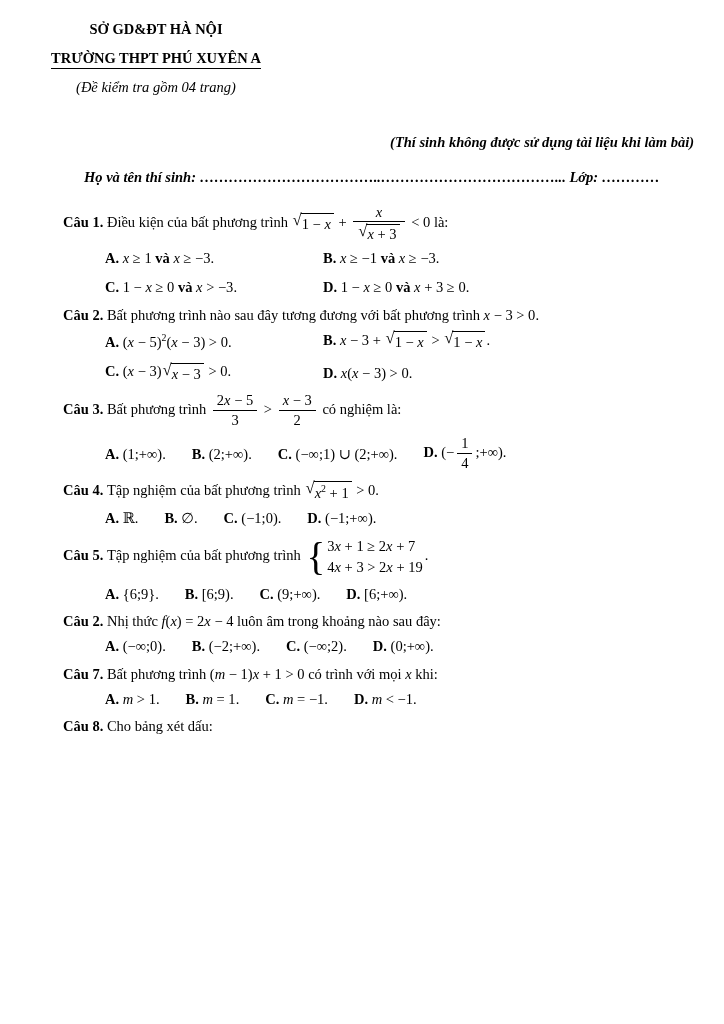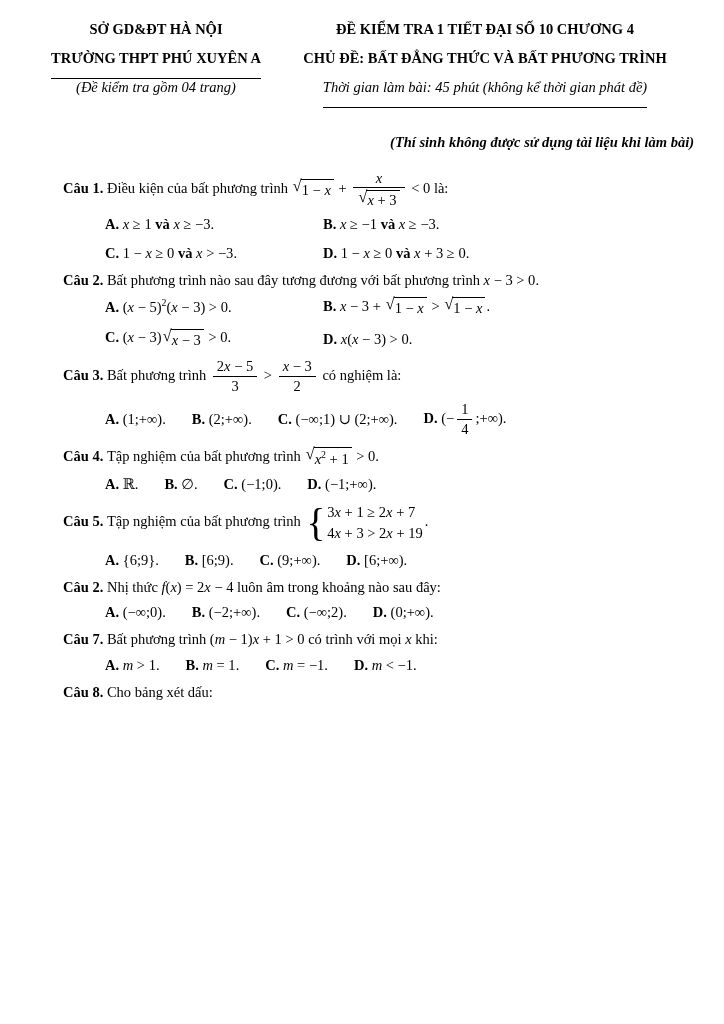--- a/index.html
+++ b/index.html
@@ -9,21 +9,21 @@
     font-family:"Liberation Serif","DejaVu Serif",serif;
     font-size:14.5px;line-height:1.25;
   }
   .page{padding:20px 30px 0 36px;}
   .header{display:flex;align-items:flex-start;}
   .header-left{width:240px;text-align:center;}
   .header-right{flex:1;text-align:center;}
   .h-line{margin-bottom:11px;font-size:14.5px;}
   .bold{font-weight:bold;}
   .italic{font-style:italic;}
-  .underline{border-bottom:1px solid #000;padding-bottom:12px;}
+  .underline{border-bottom:1px solid #000;padding-bottom:2px;}
   .notice{text-align:right;font-weight:bold;font-style:italic;margin-top:26px;}
   .name-line{margin-top:16px;margin-left:48px;font-weight:bold;font-style:italic;}
   #questions{margin-top:18px;margin-left:27px;}
   .question{margin-bottom:9px;}
   .q-stem{margin-bottom:7px;}
   .q-label{font-weight:bold;}
   .options{padding-left:42px;margin-bottom:5px;}
   .options.grid2{display:grid;grid-template-columns:218px 1fr;row-gap:11px;justify-items:start;align-items:center;}
   .options.row{display:flex;gap:26px;flex-wrap:wrap;align-items:center;}
   .option{white-space:nowrap;}
@@ -45,29 +45,27 @@
 <body>
 
 <div class="page">
 
   <div class="header">
     <div class="header-left">
       <div class="h-line"><span class="bold">SỞ GD&amp;ĐT HÀ NỘI</span></div>
       <div class="h-line"><span class="bold underline">TRƯỜNG THPT PHÚ XUYÊN A</span></div>
       <div class="h-line"><span class="italic">(Đề kiểm tra gồm 04 trang)</span></div>
     </div>
-    <div class="header-right">
-      <div class="h-line"><span class="bold">ĐỀ KIỂM TRA 1 TIẾT ĐẠI SỐ 10 CHƯƠNG 4</span></div>
-      <div class="h-line"><span class="bold">CHỦ ĐỀ: BẤT ĐẲNG THỨC VÀ BẤT PHƯƠNG TRÌNH</span></div>
-      <div class="h-line"><span class="italic underline">Thời gian làm bài: 45 phút (không kể thời gian phát đề)</span></div>
-    </div>
   </div>
 
   <div class="notice">(Thí sinh không được sử dụng tài liệu khi làm bài)</div>
 
+  <div class="name-line">
+    <span>Họ và tên thí sinh: </span><span>………………………………..………………………………...</span><span> Lớp: </span><span>…………</span>
+  </div>
 
   <div id="questions">
       <div class="question">
         <div class="q-stem"><span class="q-label">Câu 1. </span><span>Điều kiện của bất phương trình </span><span class="sqrt">
             <span class="rad">√</span>
             <span class="radbody"><span class="math"><span>1 − </span><span class="mi">x</span></span></span>
           </span><span class="math"><span> + </span></span><span class="frac">
             <span class="num"><span class="math"><span class="mi">x</span></span></span>
             <span class="den"><span class="sqrt">
                 <span class="rad">√</span>

